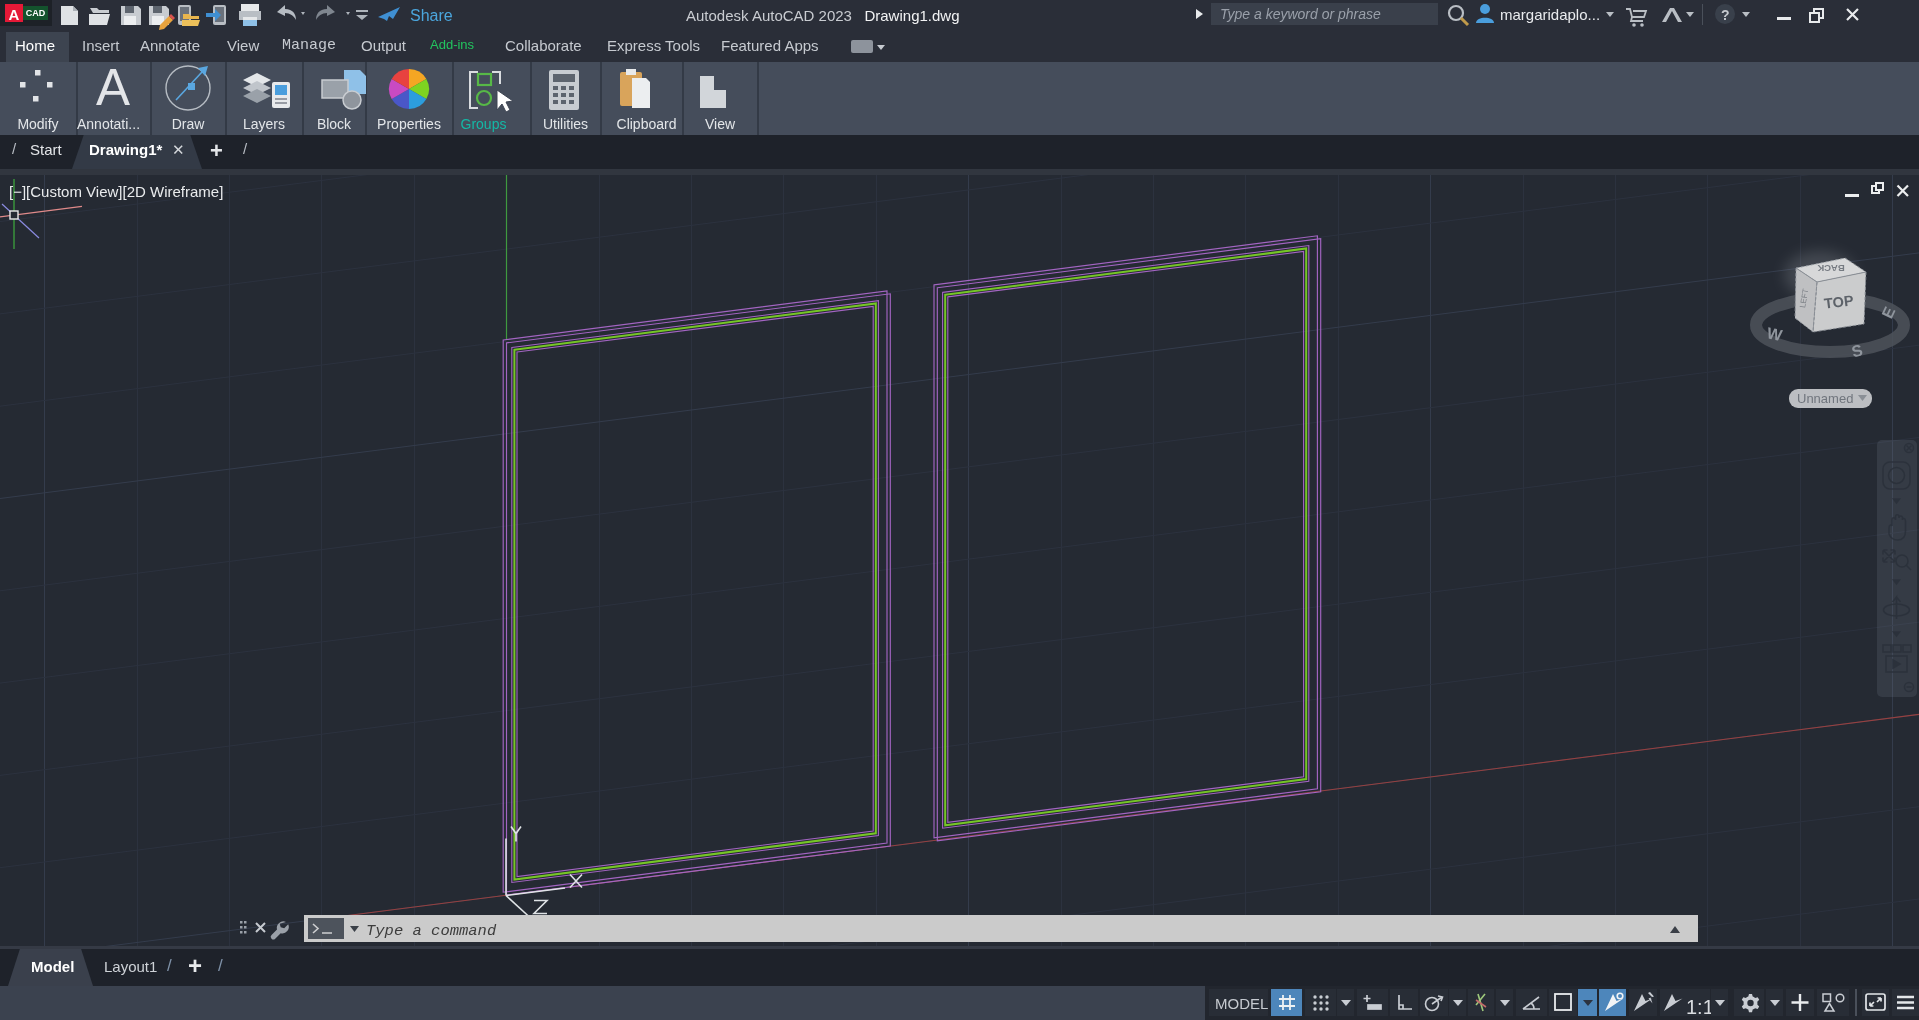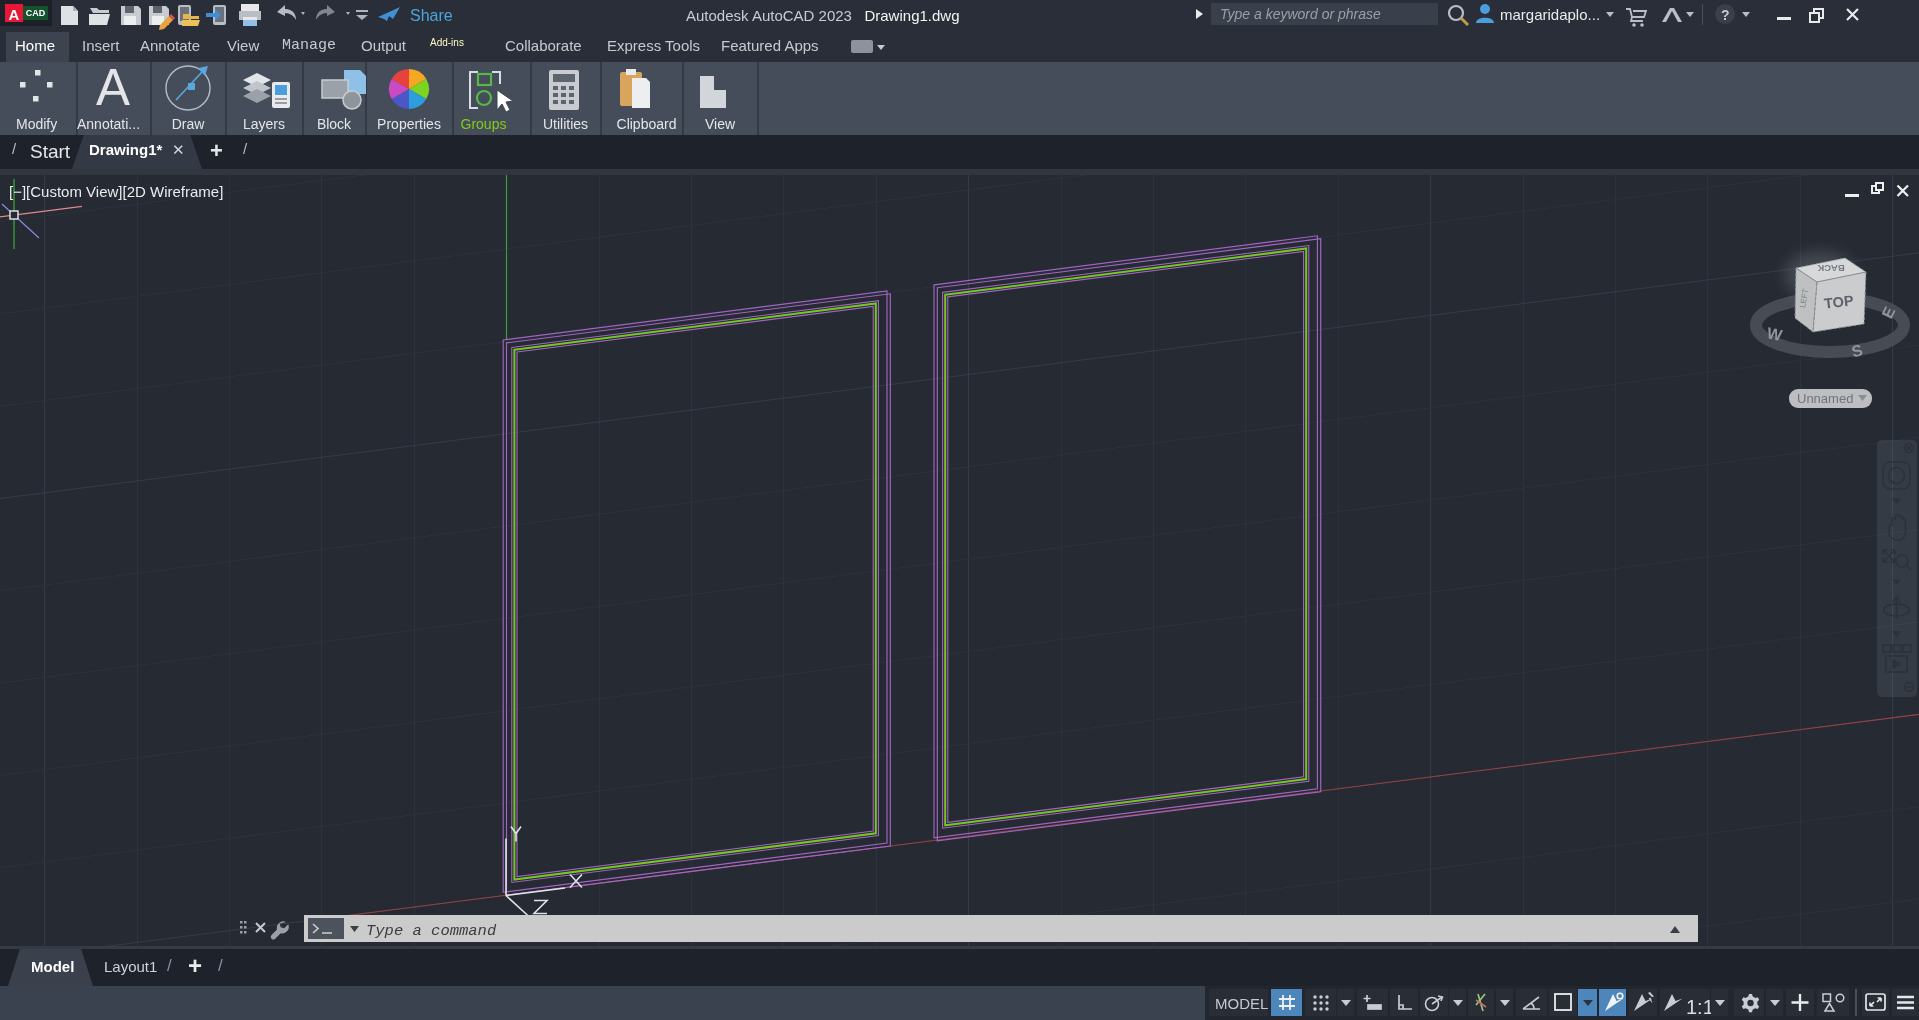--- a/index.html
+++ b/index.html
@@ -102,42 +102,42 @@
   </div>
 
 <div class="abs" style="left:0;top:30px;width:1919px;height:32px;background:#2a2e38;"></div>
 <div class="abs" style="left:6px;top:32px;width:63px;height:30px;background:#3d4450;"></div>
 <div class="abs" style="left:15px;top:37px;font-size:15px;color:#ffffff;">Home</div>
 <div class="abs" style="left:82px;top:37px;font-size:15px;color:#c6cad0;">Insert</div>
 <div class="abs" style="left:140px;top:37px;font-size:15px;color:#c6cad0;">Annotate</div>
 <div class="abs" style="left:227px;top:37px;font-size:15px;color:#c6cad0;">View</div>
 <div class="abs" style="left:282px;top:37px;font-size:15px;color:#c6cad0;font-family:Liberation Mono, monospace;">Manage</div>
 <div class="abs" style="left:361px;top:37px;font-size:15px;color:#c6cad0;">Output</div>
-<div class="abs" style="left:430px;top:37px;font-size:10px;color:#fef9c3;">Add-ins</div>
+<div class="abs" style="left:430px;top:37px;font-size:13px;color:#22c55e;">Add-ins</div>
 <div class="abs" style="left:505px;top:37px;font-size:15px;color:#c6cad0;">Collaborate</div>
 <div class="abs" style="left:607px;top:37px;font-size:15px;color:#c6cad0;">Express Tools</div>
 <div class="abs" style="left:721px;top:37px;font-size:15px;color:#c6cad0;">Featured Apps</div>
 <div class="abs" style="left:851px;top:40px;width:22px;height:13px;background:#8d939c;border-radius:2px;"></div>
 <div class="abs" style="left:877px;top:45px;width:0;height:0;border-top:5px solid #c6cad0;border-left:4px solid transparent;border-right:4px solid transparent;"></div>
 
 <div class="abs" style="left:0;top:62px;width:1919px;height:73px;background:#454d5b;"></div>
 <div class="abs" style="left:76px;top:62px;width:2px;height:73px;background:#333a46;"></div>
-<div class="abs" style="left:0px;top:116px;width:76px;font-size:14px;color:#e3e6e9;margin-left:16px;">Modify</div>
+<div class="abs" style="left:0px;top:116px;width:76px;text-align:center;font-size:14px;color:#e3e6e9;">Modify</div>
 <div class="abs" style="left:150px;top:62px;width:2px;height:73px;background:#333a46;"></div>
 <div class="abs" style="left:77px;top:116px;width:56px;text-align:center;font-size:14px;color:#e3e6e9;">Annotati...</div>
 <div class="abs" style="left:225px;top:62px;width:2px;height:73px;background:#333a46;"></div>
 <div class="abs" style="left:151px;top:116px;width:74px;text-align:center;font-size:14px;color:#e3e6e9;">Draw</div>
 <div class="abs" style="left:302px;top:62px;width:2px;height:73px;background:#333a46;"></div>
 <div class="abs" style="left:226px;top:116px;width:76px;text-align:center;font-size:14px;color:#e3e6e9;">Layers</div>
 <div class="abs" style="left:365px;top:62px;width:2px;height:73px;background:#333a46;"></div>
 <div class="abs" style="left:303px;top:116px;width:62px;text-align:center;font-size:14px;color:#e3e6e9;">Block</div>
 <div class="abs" style="left:452px;top:62px;width:2px;height:73px;background:#333a46;"></div>
 <div class="abs" style="left:366px;top:116px;width:86px;text-align:center;font-size:14px;color:#e3e6e9;">Properties</div>
 <div class="abs" style="left:530px;top:62px;width:2px;height:73px;background:#333a46;"></div>
-<div class="abs" style="left:453px;top:116px;width:61px;text-align:center;font-size:14px;color:#84cc16;">Groups</div>
+<div class="abs" style="left:453px;top:116px;width:61px;text-align:center;font-size:14px;color:#14b8a6;">Groups</div>
 <div class="abs" style="left:600px;top:62px;width:2px;height:73px;background:#333a46;"></div>
 <div class="abs" style="left:531px;top:116px;width:69px;text-align:center;font-size:14px;color:#e3e6e9;">Utilities</div>
 <div class="abs" style="left:682px;top:62px;width:2px;height:73px;background:#333a46;"></div>
 <div class="abs" style="left:601px;top:116px;width:91px;text-align:center;font-size:14px;color:#e3e6e9;">Clipboard</div>
 <div class="abs" style="left:757px;top:62px;width:2px;height:73px;background:#333a46;"></div>
 <div class="abs" style="left:683px;top:116px;width:74px;text-align:center;font-size:14px;color:#e3e6e9;">View</div>
 <svg class="abs" style="left:0;top:62px;" width="760" height="56" viewBox="0 0 760 56">
 
 <g fill="#e2e4e7">
  <rect x="35" y="8" width="5.5" height="5.5"></rect>
@@ -206,21 +206,21 @@
  <rect x="626" y="7" width="10" height="6" fill="#e8eaec"></rect>
  <path d="M632 16 h14 l4 4 v26 h-18 z" fill="#eceef0"></path>
 </g>
 
 <path d="M700 14 h14 v14 h12 v18 h-26 z" fill="#d2d6da"></path>
 </svg>
 
 <div class="abs" style="left:0;top:135px;width:1919px;height:34px;background:#1e222a;"></div>
 <div class="abs" style="left:0;top:169px;width:1919px;height:6px;background:#31363f;"></div>
 <div class="abs" style="left:12px;top:140px;color:#b9bec5;font-size:15px;">/</div>
-<div class="abs" style="left:30px;top:141px;color:#e4e6e9;font-size:19px;">Start</div>
+<div class="abs" style="left:30px;top:141px;color:#e4e6e9;font-size:15px;">Start</div>
 <div class="abs" style="left:72px;top:135px;width:130px;height:34px;background:#333a46;clip-path:polygon(0% 100%,9% 0%,91% 0%,100% 100%);"></div>
 <div class="abs" style="left:89px;top:141px;color:#ffffff;font-weight:bold;font-size:15px;">Drawing1*</div>
 <div class="abs" style="left:172px;top:141px;color:#d4d7db;font-size:15px;">✕</div>
 <div class="abs" style="left:210px;top:138px;color:#e4e6e9;font-size:22px;font-weight:bold;">+</div>
 <div class="abs" style="left:243px;top:140px;color:#b9bec5;font-size:15px;">/</div>
 
 <div class="abs" style="left:0;top:175px;width:1919px;height:771px;background:#252a33;overflow:hidden;">
 <svg width="1919" height="771" viewBox="0 0 1919 771">
 <line x1="44.5" y1="0.0" x2="44.5" y2="771.0" stroke="#343c4c" stroke-width="1.0"></line>
 <line x1="137.5" y1="0.0" x2="137.5" y2="771.0" stroke="#2c323f" stroke-width="1.0"></line>

